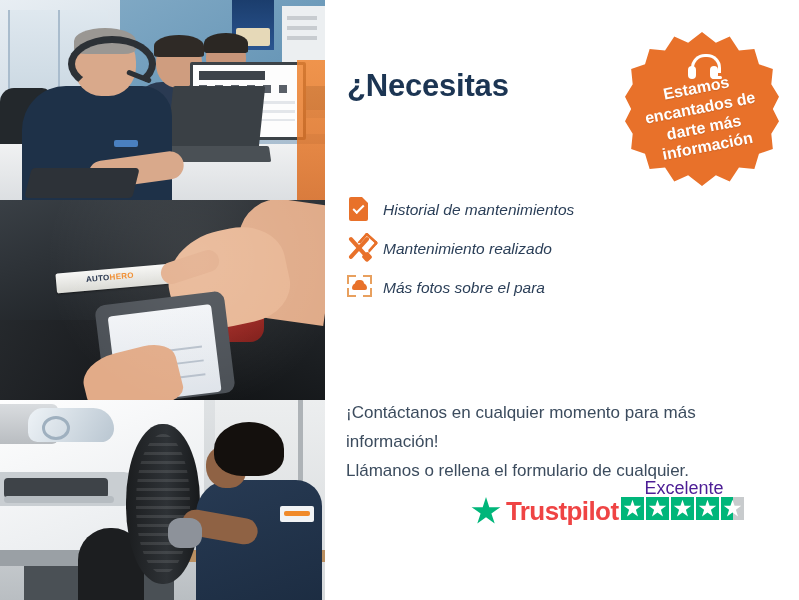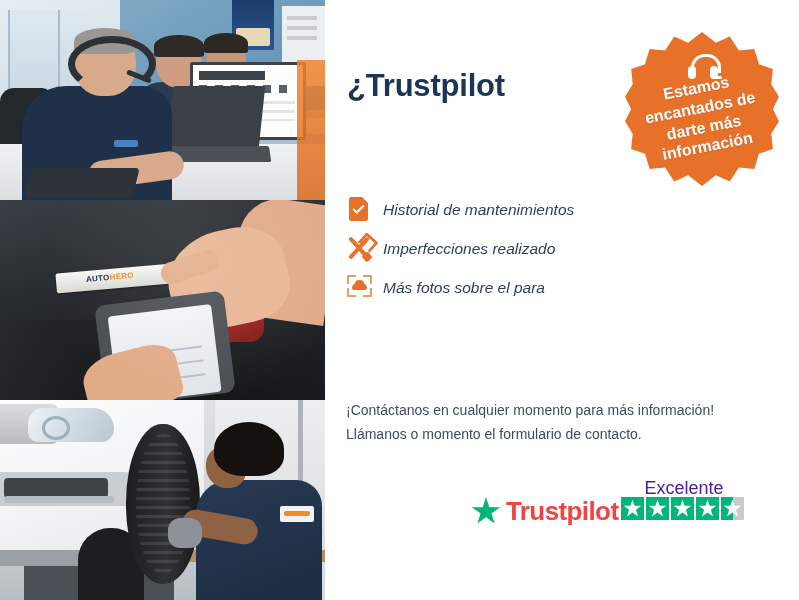--- a/index.html
+++ b/index.html
@@ -151,21 +151,21 @@
   .ic-car b.bl{left:0;bottom:0;border-right:none;border-top:none;}
   .ic-car b.br{right:0;bottom:0;border-left:none;border-top:none;}
   .ic-car s{position:absolute;left:5px;top:8px;width:15px;height:7px;background:#e8712a;border-radius:5px 5px 2px 2px;display:block;}
   .ic-car s:after{content:"";position:absolute;left:3px;top:-3px;width:9px;height:4px;background:#e8712a;border-radius:4px 4px 0 0;}
 
   .ic-plus{position:absolute;left:3px;top:3px;width:21px;height:21px;}
   .ic-plus:before,.ic-plus:after{content:"";position:absolute;background:#e8712a;border-radius:2px;}
   .ic-plus:before{left:9px;top:0;width:3.2px;height:21px;}
   .ic-plus:after{left:0;top:9px;width:21px;height:3.2px;}
 
-  .contact{position:absolute;left:21px;top:398px;width:430px;font-size:14px;line-height:1.72;color:#3c4c5e;}
+  .contact{position:absolute;left:21px;top:398px;width:430px;font-size:17px;line-height:1.72;color:#3c4c5e;}
 
   
   .tp{position:absolute;left:146px;top:478px;width:300px;height:76px;}
   .tp .logo{position:absolute;left:0;top:18px;display:flex;align-items:center;}
   .tp .logo .star{width:30px;height:29px;margin-right:5px;
      background:#00b67a;clip-path:polygon(50% 0%,61% 35%,98% 35%,68% 57%,79% 91%,50% 70%,21% 91%,32% 57%,2% 35%,39% 35%);}
   .tp .logo .word{font-size:26px;font-weight:bold;color:#ef4444;letter-spacing:-.6px;}
   .tp .excelente{position:absolute;left:150px;top:0;width:126px;text-align:center;font-size:18px;color:#4c1d95;}
   .tp .stars{position:absolute;left:150px;top:19px;display:flex;gap:2px;}
   .tp .stars .sq{width:23px;height:23px;background:#00b67a;position:relative;}
@@ -264,21 +264,21 @@
           <div class="arm"></div>
           <div class="glove"></div>
       </div>
     </div>
 
   </div>
 
   <div class="content">
 
     <div class="heading">
-      <div>¿Trustpilot</div>
+      <div>¿Necesitas</div>
     </div>
 
     <div class="badge">
       <div class="blob"></div>
       <div class="hs">
         <div class="band"></div>
           <div class="lcup"></div>
           <div class="rcup"></div>
           <div class="boom"></div>
       </div>
@@ -294,21 +294,21 @@
         <span class="flabel">Historial de mantenimientos</span>
       </div>
 
       <div class="feature">
         <span class="ficon">
           <span class="ic-tools">
               <i></i>
               <i></i>
             </span>
         </span>
-        <span class="flabel">Imperfecciones realizado</span>
+        <span class="flabel">Mantenimiento realizado</span>
       </div>
 
 
       <div class="feature">
         <span class="ficon">
           <span class="ic-car">
               <b class="tl"></b>
               <b class="tr"></b>
               <b class="bl"></b>
               <b class="br"></b>
@@ -316,21 +316,21 @@
             </span>
         </span>
         <span class="flabel">Más fotos sobre el para</span>
       </div>
 
 
     </div>
 
     <div class="contact">
       <div>¡Contáctanos en cualquier momento para más información!</div>
-      <div>Llámanos o momento el formulario de contacto.</div>
+      <div>Llámanos o rellena el formulario de cualquier.</div>
     </div>
 
     <div class="tp">
       <div class="logo">
         <span class="star"></span>
         <span class="word">Trustpilot</span>
       </div>
       <div class="excelente">Excelente</div>
       <div class="stars">
         <span class="sq"></span>

